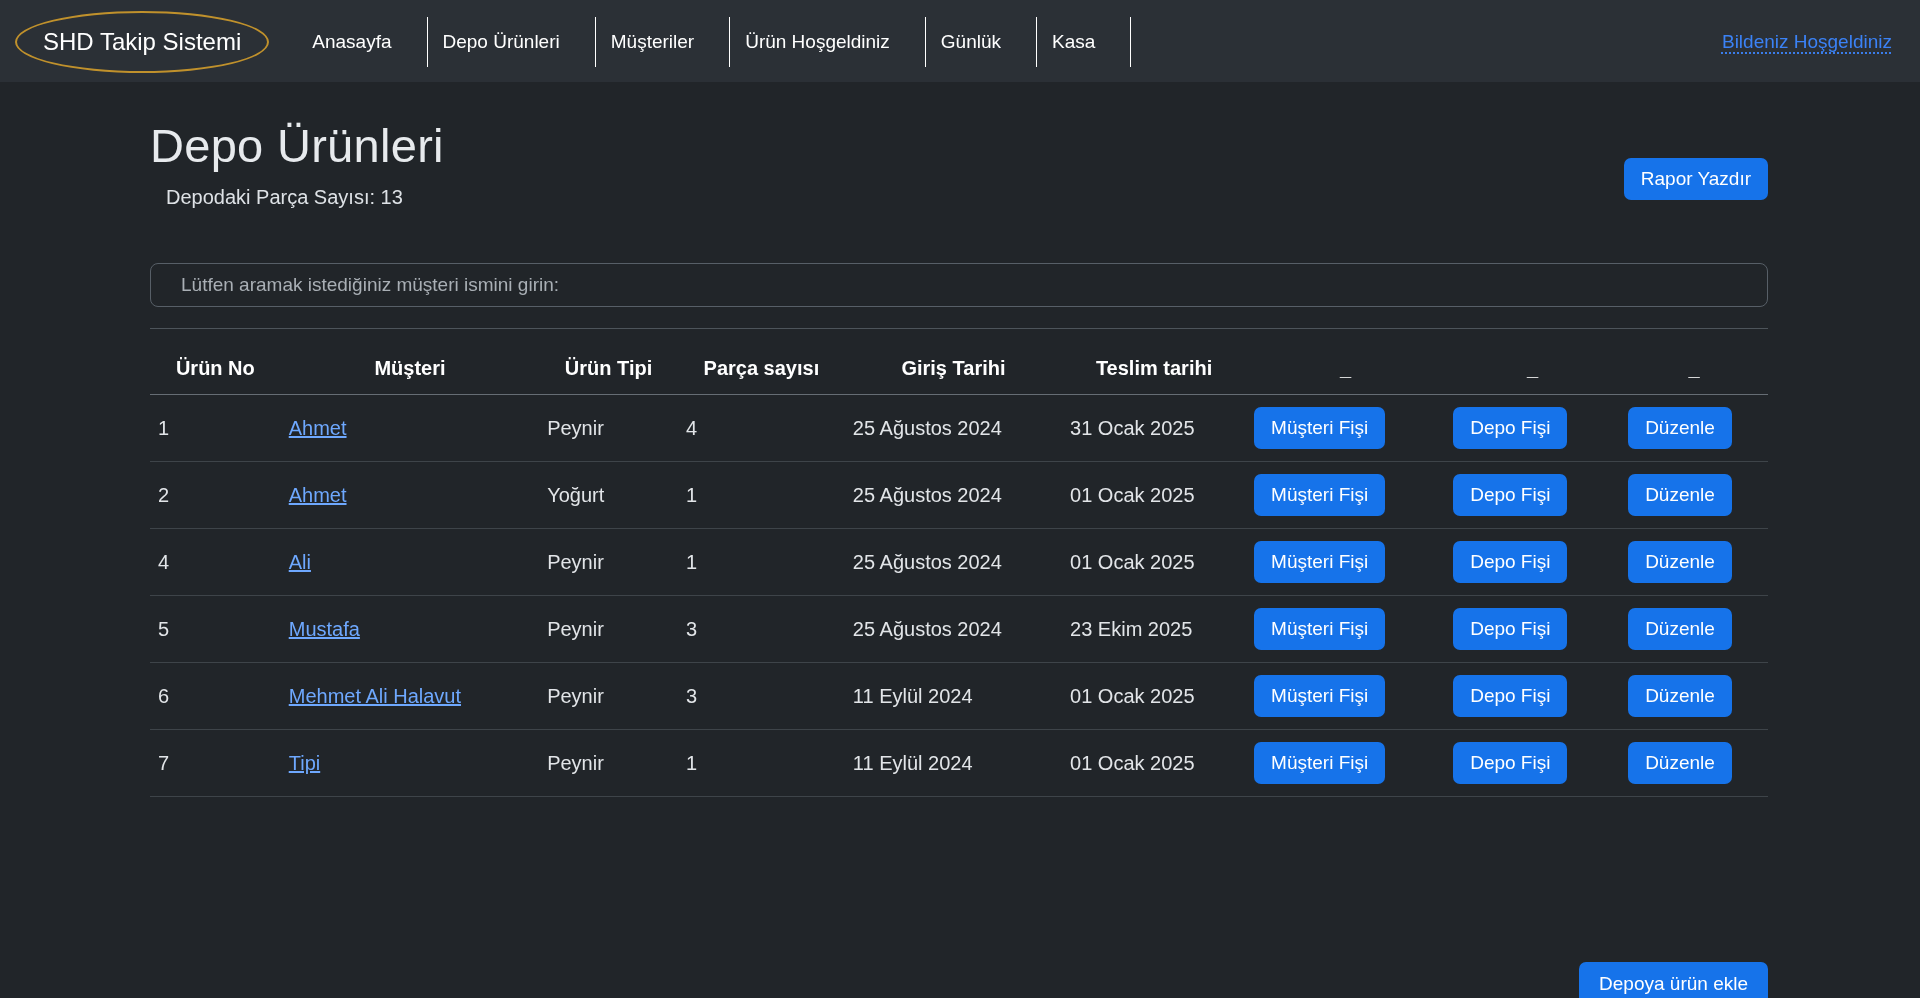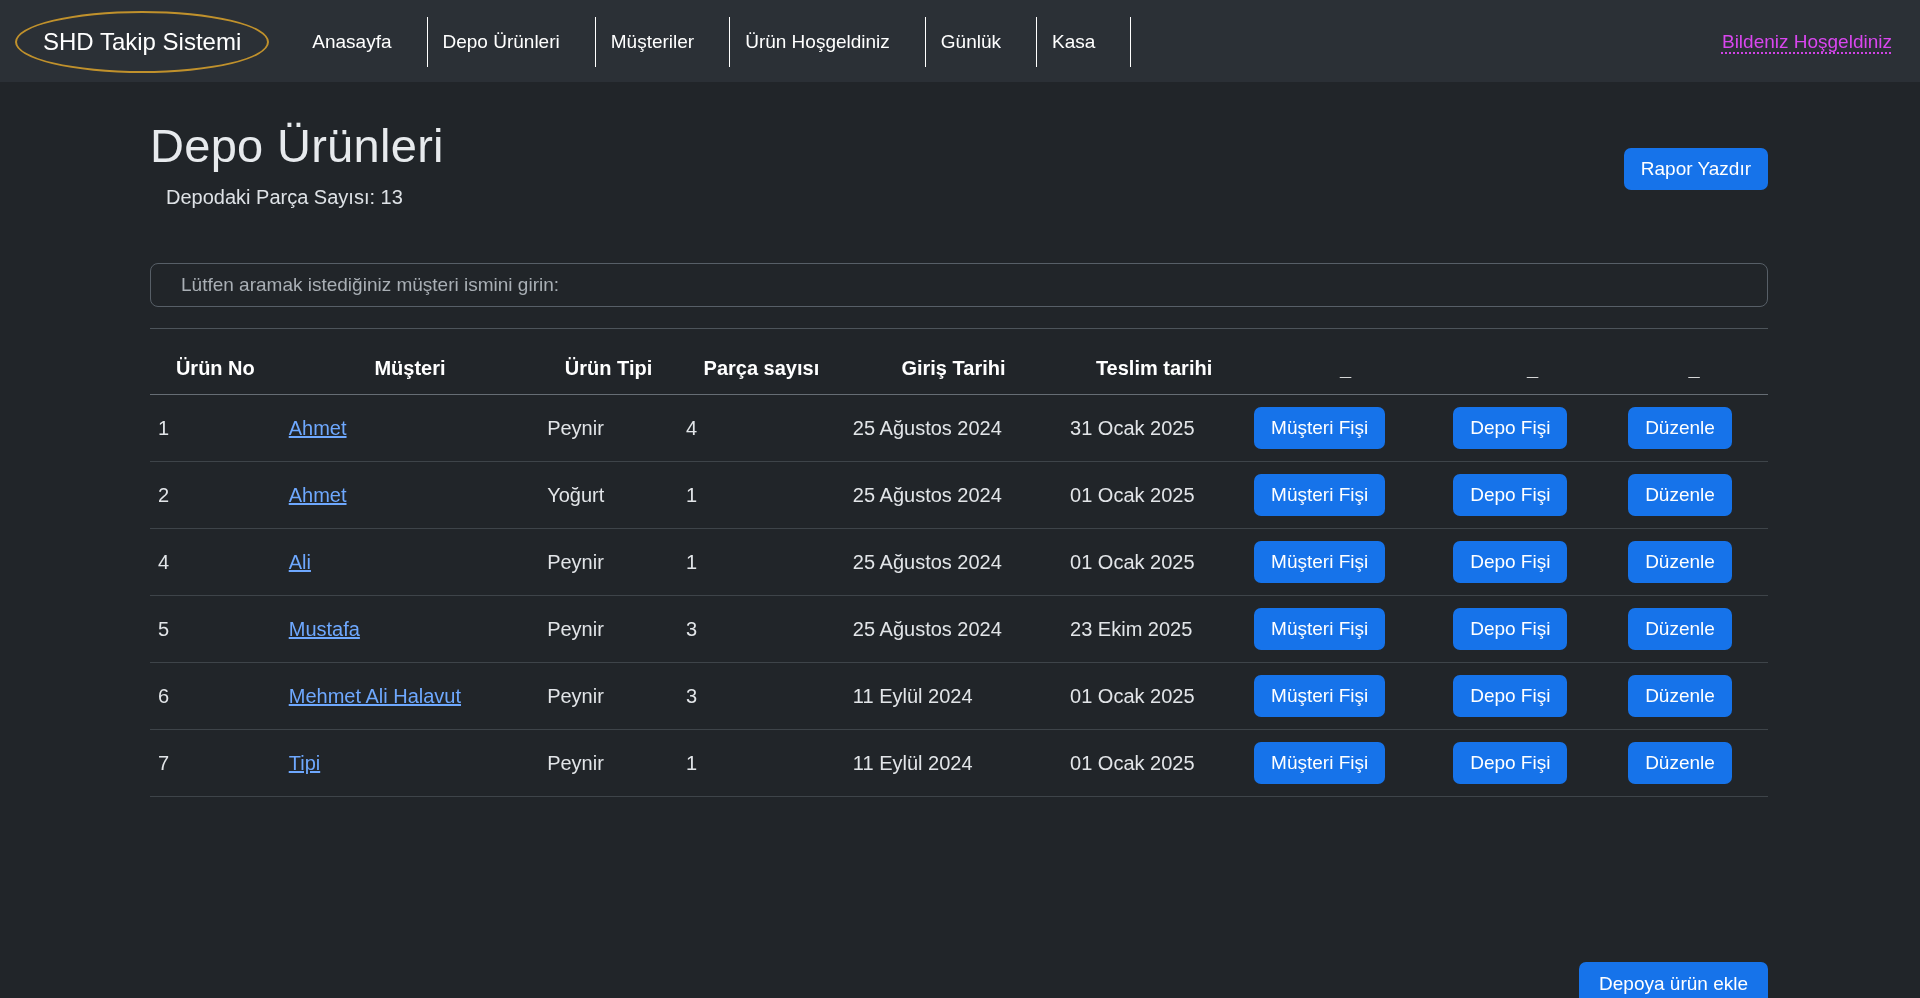--- a/index.html
+++ b/index.html
@@ -27,38 +27,38 @@
     display: flex; align-items: center; list-style: none;
     margin: 0 0 0 28px; padding: 0; height: 100%;
   }
   .nav-item { display: flex; align-items: center; height: 100%; gap: 20px; }
   .nav-link {
     color: #fff; font-size: 19px; text-decoration: none;
     padding: 0 15px; cursor: pointer; white-space: nowrap;
   }
   .nav-divider { width: 1px; height: 50px; background: #ffffff; }
   .welcome-link {
-    margin-left: auto; color: #d946ef; font-size: 19px; cursor: pointer;
+    margin-left: auto; color: #3b82f6; font-size: 19px; cursor: pointer;
     text-decoration: underline dotted; text-underline-offset: 5px; white-space: nowrap;
   }
 
   
   .main { padding: 36px 152px 0 150px; }
   .page-header { display: flex; justify-content: space-between; align-items: flex-start; }
   .page-title {
     margin: 0; font-size: 47px; font-weight: 300; color: #e7eaed; letter-spacing: .3px;
   }
   .page-subtitle { margin: 13px 16px 0; font-size: 20px; font-weight: 400; color: #dee2e6; }
 
   .btn {
     background: var(--accent, #1673ea); color: #fff; border: none;
     border-radius: 7px; font-size: 19px; padding: 10px 17px;
     font-family: inherit; cursor: pointer; white-space: nowrap;
   }
-  .btn-report { margin-top: 30px; }
+  .btn-report { margin-top: 40px; }
 
   .search-input {
     display: block; width: 100%; height: 44px; margin-top: 54px;
     background: transparent; border: 1px solid #575f67; border-radius: 8px;
     padding: 0 30px; font-size: 19px; color: #dee2e6; font-family: inherit;
   }
   .search-input::placeholder { color: #a9afb5; }
 
   
   .products-table {

